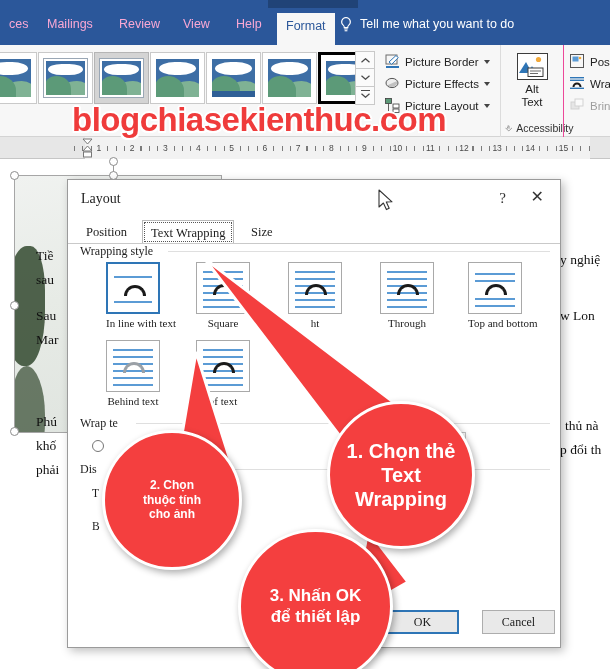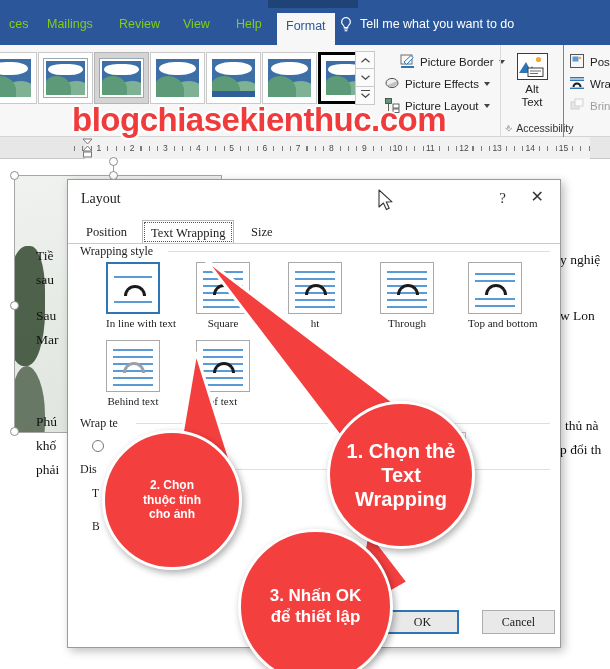--- a/index.html
+++ b/index.html
@@ -18,21 +18,21 @@
     background:#2b579a;
   }
   .pt-chip {
     position:absolute; left:268px; top:-14px; width:90px; height:22px;
     background:#204377; color:#ffffff;
     font-size:10px; text-align:center; line-height:22px;
     letter-spacing:.2px;
   }
   .tab {
     position:absolute; top:13px; height:32px;
-    color:#84cc16; font-size:12.5px; line-height:22px;
+    color:#f9a8d4; font-size:12.5px; line-height:22px;
     padding:0 9px; white-space:nowrap;
   }
   .tab.active {
     background:#f7f7f7; color:#2b579a; top:13px; height:32px;
     line-height:26px;
   }
   .tellme { position:absolute; top:13px; color:#ffffff; font-size:12.5px; line-height:22px; }
   .bulb { position:absolute; left:339px; top:16px; width:14px; height:18px; }
 
   
@@ -291,21 +291,21 @@
     </div>
     <div class="spin-btn">
       <svg class="chev" viewBox="0 0 9 5">
           <path d="M0.5 0.7L4.5 4.3L8.5 0.7" fill="none" stroke="#4a4a4a" stroke-width="1.2"></path>
         </svg>
       <div style="position:absolute;left:5px;top:3px;width:9px;height:1px;background:#4a4a4a;"></div>
     </div>
   </div>
 
   <div class="grp-border">
-    <div class="mini-row" style="top:6px;margin-left:15px;">
+    <div class="mini-row" style="top:6px;">
       <span class="mini-ico">
         <svg width="15" height="15" viewBox="0 0 15 15">
           <rect x="1" y="1" width="11" height="9" fill="none" stroke="#6d6d6d" stroke-width="1"></rect>
           <path d="M4 8L11 1.5l2.2 2.2L6.7 10.3z" fill="#ffffff" stroke="#2e75b6" stroke-width="1"></path>
           <rect x="1" y="12" width="13" height="2" fill="#2e75b6"></rect>
         </svg>
       </span>
       <span class="mini-lbl">Picture Border</span>
       <span class="caret"></span>
     </div>

